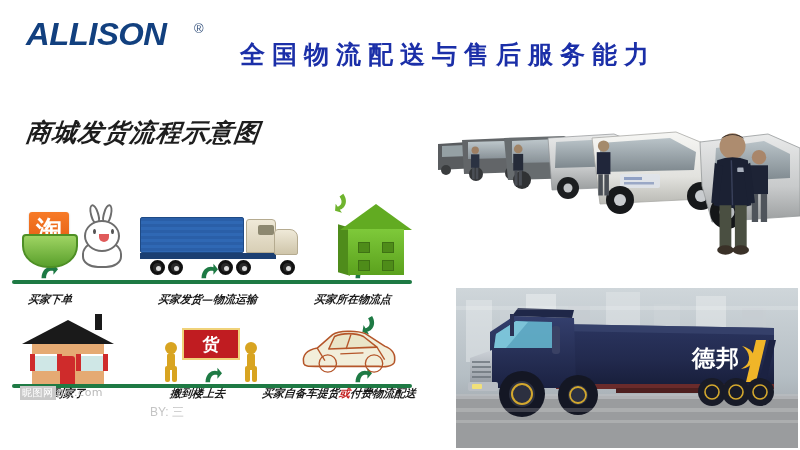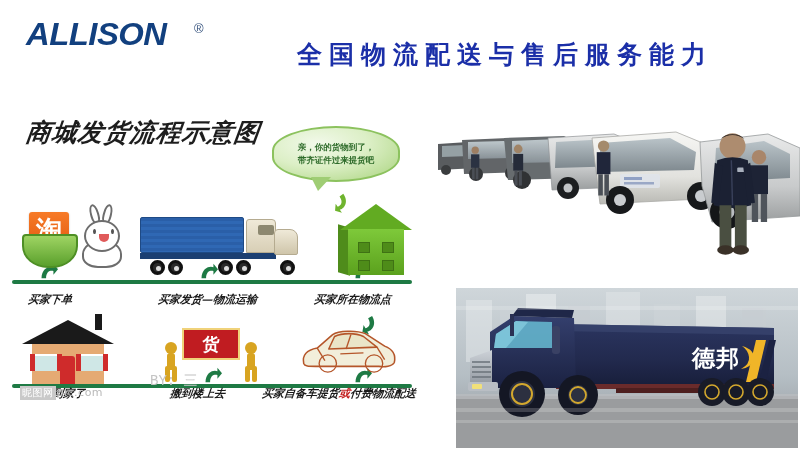--- a/index.html
+++ b/index.html
@@ -26,21 +26,20 @@
     font-size: 13px; color: #35527d;
   }
   .logo-cn {
     font-family: "DejaVu Sans", sans-serif;
     font-weight: 700; font-size: 27px;
     color: #12407f; letter-spacing: 4px;
     line-height: 32px; margin-top: 2px;
   }
   .header-title {
     position: absolute; left: 240px; top: 38px; width: 530px;
-    text-align: center;
     font-family: Liberation Sans, sans-serif;
     font-weight: 700; font-size: 25px;
     letter-spacing: 7px;
     color: #1b2fa8;
   }
 
   
   .diagram { position: absolute; left: 0px; top: 108px; width: 430px; height: 320px; }
   .diagram-title {
     position: absolute; left: 26px; top: 8px;
@@ -224,23 +223,23 @@
   .watermark {
     position: absolute; left: 20px; top: 386px;
     font-size: 11px; color: #b9b9b9; letter-spacing: 0.5px;
     font-family: "DejaVu Sans", sans-serif;
   }
   .watermark .boxcn {
     display: inline-block; background: #c9c9c9; color: #fff;
     padding: 0 2px; margin-right: 1px; font-size: 10px;
   }
   .watermark2 {
-    position: absolute; left: 150px; top: 372px;
-    font-size: 14px; color: #c4c4c4;
-    font-family: Liberation Mono, monospace;
+    position: absolute; left: 150px; top: 404px;
+    font-size: 12px; color: #c4c4c4;
+    font-family: Liberation Sans, sans-serif;
   }
 
   
   .photo-fleet { position: absolute; left: 424px; top: 112px; width: 376px; height: 156px; }
   .photo-truck {
     position: absolute; left: 456px; top: 288px; width: 342px; height: 160px;
     overflow: hidden; background: #dfe3e6;
   }
 </style>
 </head>
@@ -300,27 +299,20 @@
         </svg>
     </div>
 
     <div class="arrow" style="left:360px; top:206px; transform:rotate(150deg);">
       <svg viewBox="0 0 24 24">
           <path d="M6 20 C6 8, 16 6, 19 8 L19 4 L24 10 L19 16 L19 12 C16 11, 11 12, 11 20 Z" fill="#1e7a44"></path>
         </svg>
     </div>
 
 
-    <div class="bubble bubble-big">
-      <span>
-        <span>亲，你的货物到了，</span><br>
-        <span>带齐证件过来提货吧</span>
-      </span>
-      <span class="tail"></span>
-    </div>
 
     <div class="basket">
       <div class="tao">淘</div>
       <div class="bowl"></div>
     </div>
 
     <div class="rabbit">
       <div class="ear l"></div>
       <div class="ear r"></div>
       <div class="body"></div>

